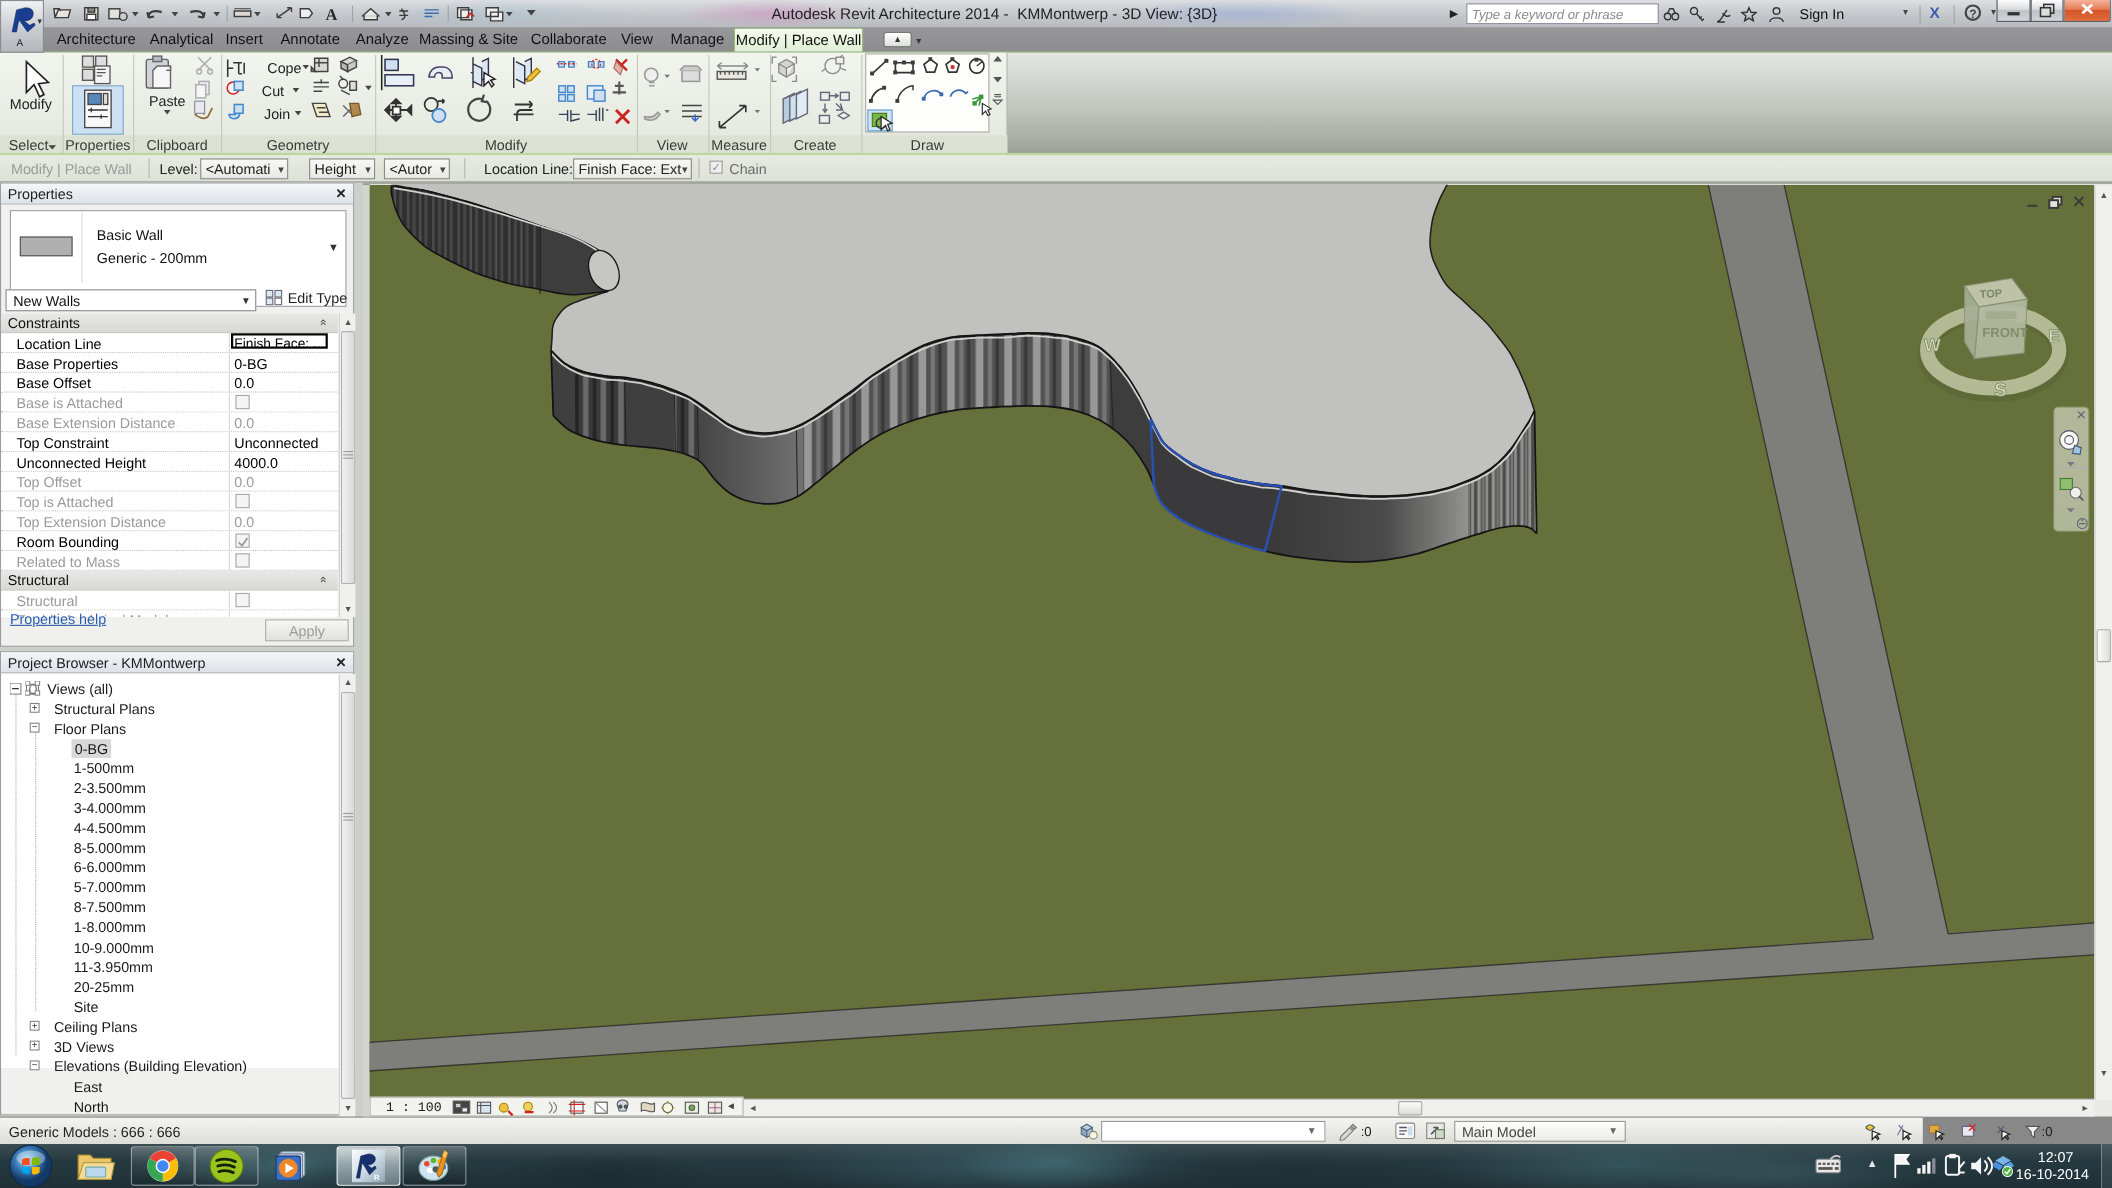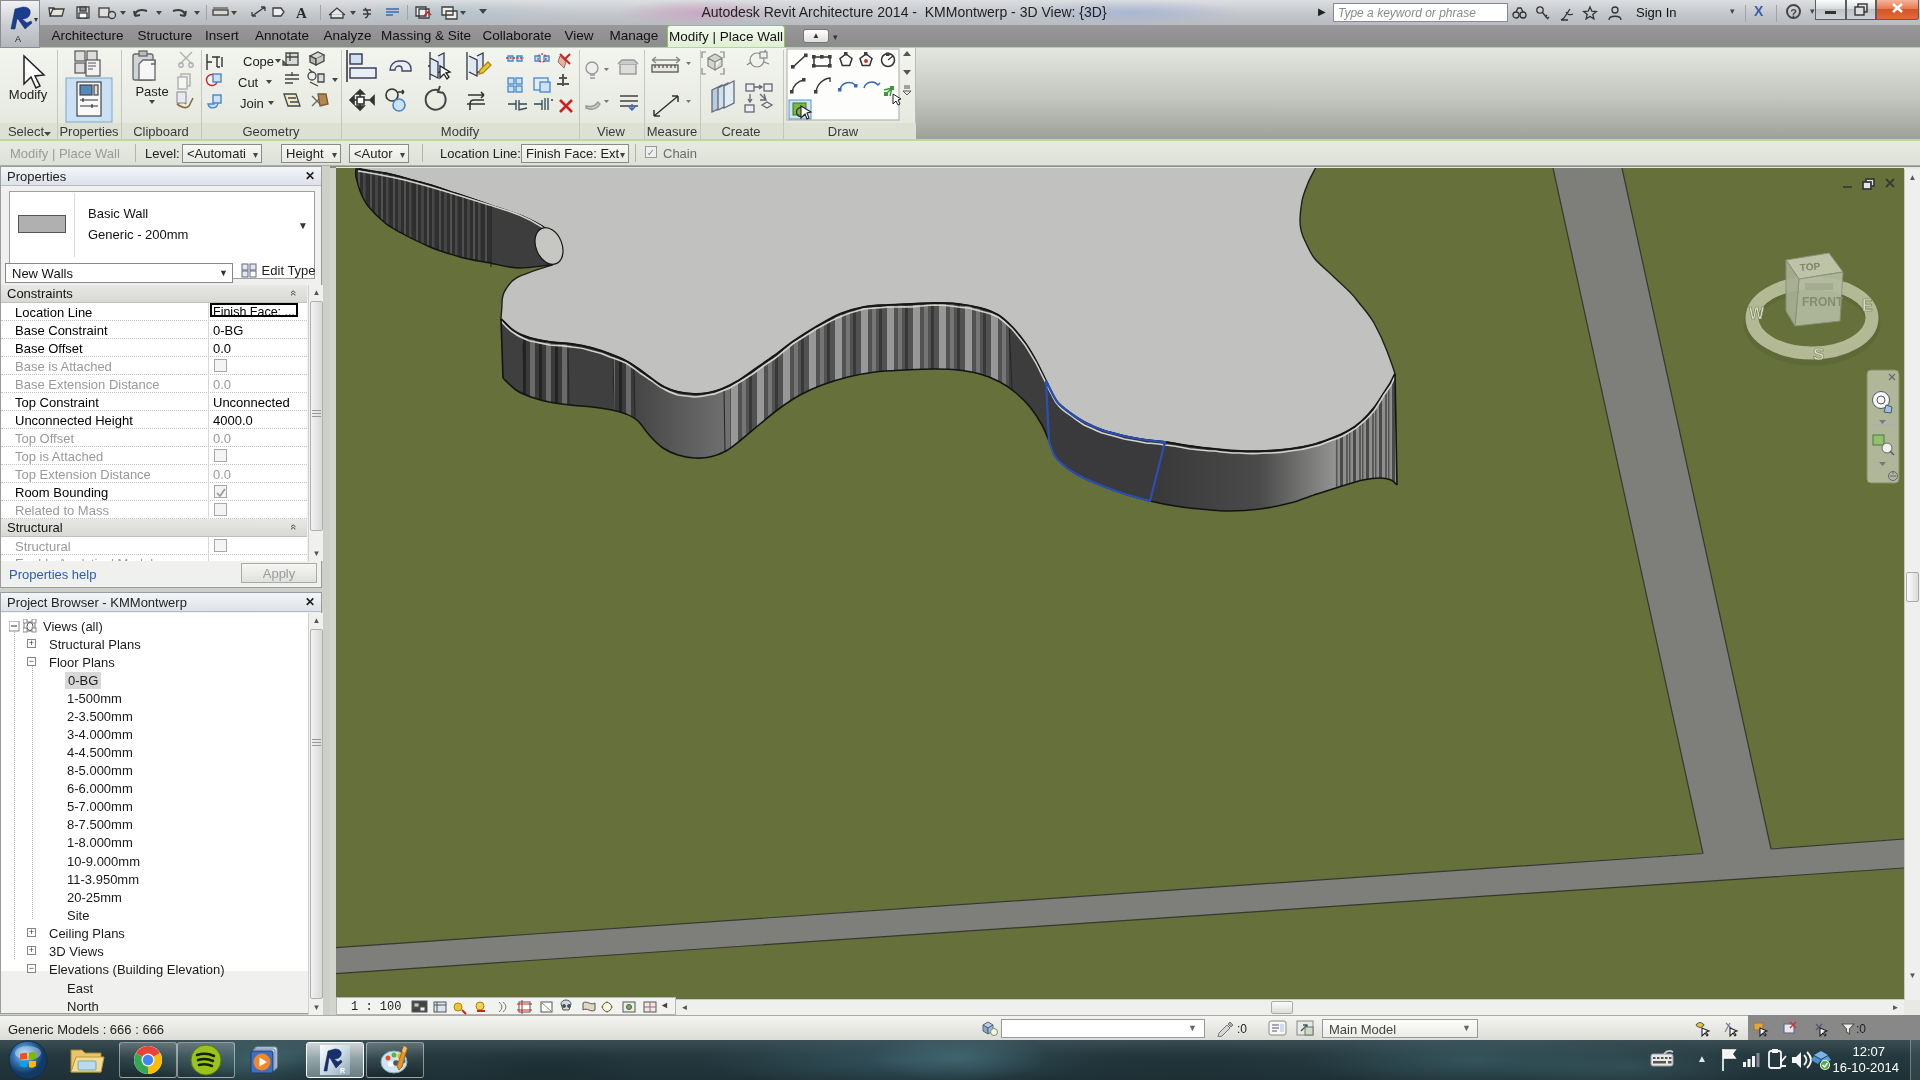--- a/index.html
+++ b/index.html
@@ -151,21 +151,21 @@
           <rect x="11" y="4" width="9" height="8" fill="none" stroke="#333" stroke-width="1.4"></rect>
           <rect x="8" y="7" width="9" height="8" fill="#ddd" stroke="#333" stroke-width="1.4"></rect>
         </svg></span>
       <span class="wb" id="wb-close" style="left:61px;width:43px"><svg width="41" height="18">
           <path d="M16,4 l9,8 M25,4 l-9,8" stroke="#fff" stroke-width="2.4"></path>
         </svg></span>
 </div>
 
 <div class="abs" id="tabrow">
  <span class="tab" style="left:25px;width:125px">Architecture</span>
- <span class="tab" style="left:115px;width:100px">Structure</span>
+ <span class="tab" style="left:115px;width:100px">Analytical</span>
  <span class="tab" style="left:182px;width:80px">Insert</span>
  <span class="tab" style="left:237px;width:90px">Annotate</span>
  <span class="tab" style="left:305px;width:85px">Analyze</span>
  <span class="tab" style="left:355px;width:142px">Massing &amp; Site</span>
  <span class="tab" style="left:462px;width:110px">Collaborate</span>
  <span class="tab" style="left:553px;width:52px">View</span>
  <span class="tab" style="left:594px;width:80px">Manage</span>
  <span class="tab" id="tab-active" style="left:667px;width:118px">Modify | Place Wall</span>
  <span id="paneltoggle">▲</span>
 </div>
@@ -430,21 +430,21 @@
           </svg> Edit Type</div>
 
  <div id="pgrid" style="position:absolute;left:0;top:118px;width:322px;height:276px">
   <div class="phead" style="top:0">Constraints</div>
   <div class="prow" style="top:18px">
             <span class="lbl">Location Line</span>
             <span class="vline"></span>
             <span class="val" style="left:209px;top:0;border:2px solid #000;padding:0 1px;height:14px;line-height:14px;font-size:12.5px">Finish Face: ...</span>
           </div>
   <div class="prow" style="top:36px">
-            <span class="lbl">Base Constraint</span>
+            <span class="lbl">Base Properties</span>
             <span class="vline"></span>
             <span class="val">0-BG</span>
           </div>
   <div class="prow" style="top:54px">
             <span class="lbl">Base Offset</span>
             <span class="vline"></span>
             <span class="val">0.0</span>
           </div>
   <div class="prow" style="top:72px">
             <span class="lbl gray">Base is Attached</span>
@@ -504,21 +504,21 @@
             <span class="vline"></span>
           </div>
   <div class="vscroll" style="top:0;height:276px">
    <div class="varrow" style="top:1px">▲</div>
    <div class="vthumb" style="top:16px;height:230px"></div>
    <div style="position:absolute;left:3px;top:125px;width:9px;height:1px;background:#999;box-shadow:0 3px 0 #999,0 6px 0 #999"></div>
    <div class="varrow" style="bottom:1px">▼</div>
   </div>
  </div>
 
- <div style="position:absolute;left:8px;top:400px;font-size:13px;color:#2a5db0;">Properties help</div>
+ <div style="position:absolute;left:8px;top:388px;font-size:13px;color:#2a5db0;text-decoration:underline">Properties help</div>
  <div style="position:absolute;left:240px;top:396px;width:76px;height:20px;background:linear-gradient(#f6f6f4,#e0e0dc);border:1px solid #aaa;text-align:center;font-size:13px;color:#9a9a9a;line-height:19px">Apply</div>
 </div>
 
 <div class="palette" style="top:426px;height:422px">
  <div class="ptitle">Project Browser - KMMontwerp<span class="pclose">✕</span></div>
  <div id="tree" style="position:absolute;left:0;top:20px;width:322px;height:358px;background:#fff">
   <div style="position:absolute;left:13px;top:14px;width:1px;height:332px;border-left:1px dotted #aaa"></div>
   <div style="position:absolute;left:31px;top:50px;width:1px;height:256px;border-left:1px dotted #aaa"></div>
   <div class="trow" style="top:4px">
             <svg style="position:absolute;left:8px;top:4px" width="11" height="11">

